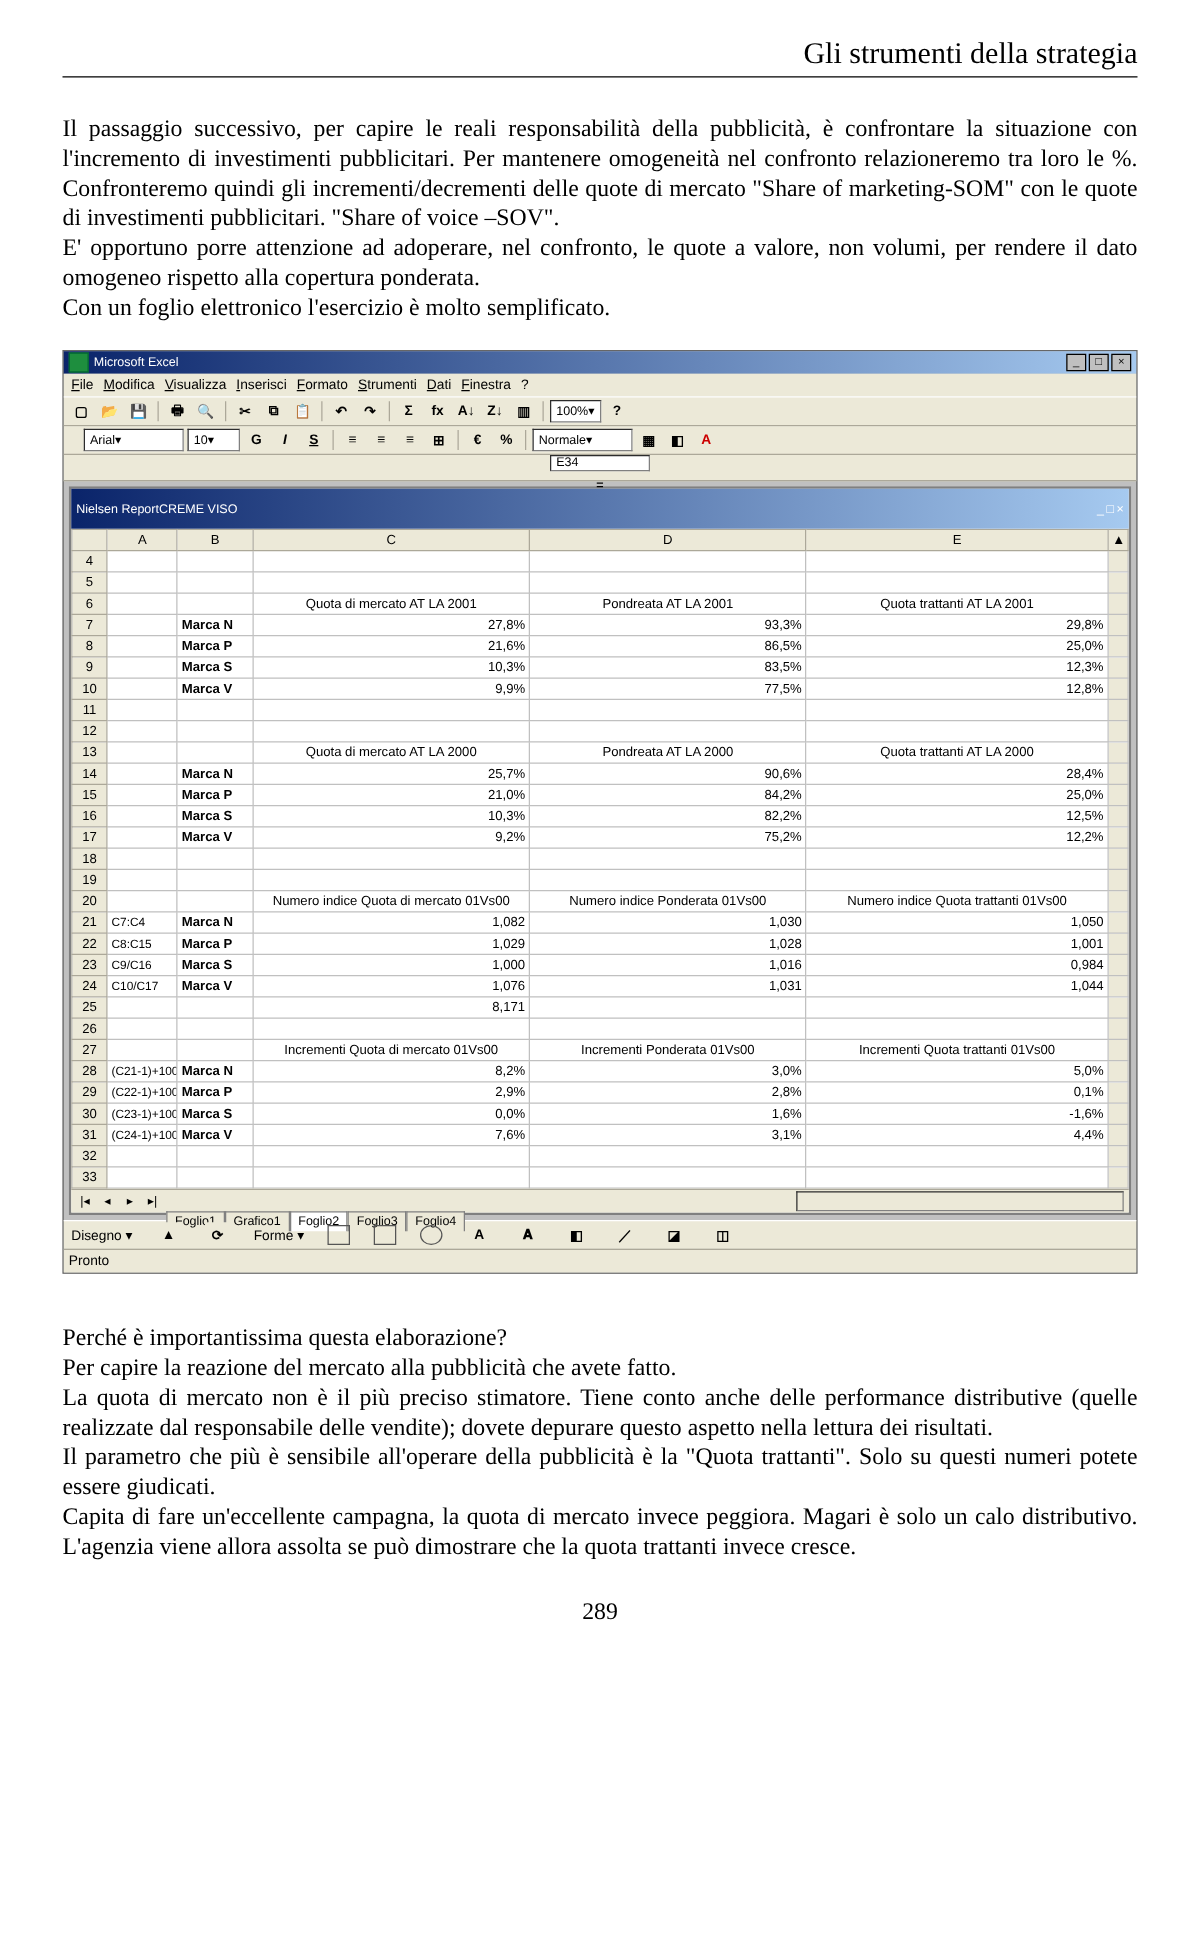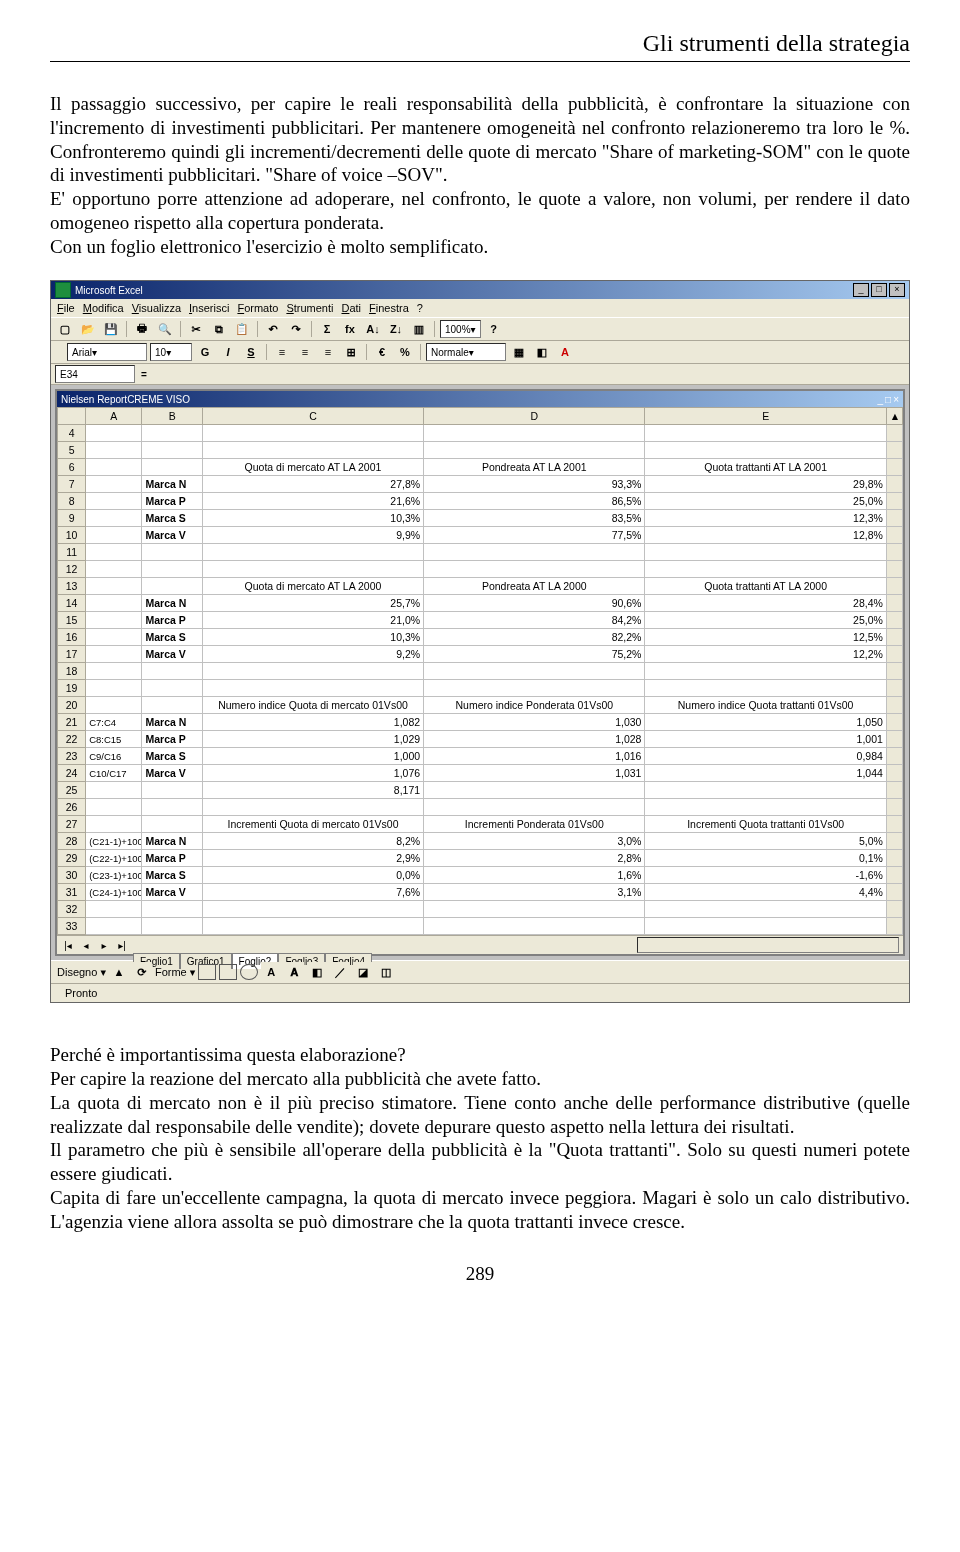--- a/index.html
+++ b/index.html
@@ -75,36 +75,36 @@
   .tb-field {
     background: #fff; border: 1px inset #808080; height: 16px; padding: 0 4px;
     display: inline-flex; align-items: center;
   }
   .xl-formatbar {
     background: #ece9d8; height: 22px; display: flex; align-items: center;
     gap: 3px; padding: 0 16px; border-bottom: 1px solid #aca899;
   }
   .xl-namebox-row {
     background: #ece9d8; height: 20px; display: flex; align-items: center;
-    padding: 0 4px; gap: 6px; border-bottom: 1px solid #aca899;
+    padding: 0 4px; gap: 6px; border-bottom: 1px solid #aca899; flex-direction: column;
   }
   .name-box {
     width: 70px; background: #fff; border: 1px inset #808080; height: 16px;
     padding: 0 4px; display: flex; align-items: center;
   }
   .fx-eq { font-weight: bold; }
   .formula-bar { flex: 1; }
 
   
   .book-window {
     margin: 4px; border: 2px solid #808080; background: #fff;
   }
   .book-title {
     background: linear-gradient(to right, #0a246a, #a6caf0);
-    color: #fff; height: 16px; display: flex; align-items: center;
+    color: #fff; height: 32px; display: flex; align-items: center;
     padding: 0 4px; gap: 4px; font-size: 10px;
   }
   .book-title .win-btns { margin-left: auto; display: flex; gap: 2px; }
 
   .grid-wrap { overflow: hidden; }
   table.grid {
     border-collapse: collapse; width: 100%; font-size: 10.5px;
     table-layout: fixed;
   }
   table.grid th, table.grid td {
@@ -138,28 +138,28 @@
     padding: 0 6px; height: 15px; display: inline-flex; align-items: center; margin-top: 32px;
   }
   .xl-tabs .tab.inactive { background: #ece9d8; }
   .xl-tabs .nav { width: 14px; text-align: center; }
   .xl-tabs .scrollbar {
     margin-left: auto; flex: 1; max-width: 260px; height: 14px;
     background: #ece9d8; border: 1px inset #808080; position: relative;
   }
   .xl-drawbar {
     background: #ece9d8; height: 22px; display: flex; align-items: center;
-    gap: 3px; padding: 0 6px; border-top: 1px solid #fff; font-size: 11px;
+    gap: 19px; padding: 0 6px; border-top: 1px solid #fff; font-size: 11px;
   }
   .draw-shape {
     width: 16px; height: 14px; border: 1px solid #555; display: inline-block;
   }
   .xl-status {
     background: #ece9d8; height: 18px; display: flex; align-items: center;
-    padding: 0 14px; font-size: 11px; border-top: 1px solid #aca899;
+    padding: 0 4px; font-size: 11px; border-top: 1px solid #aca899;
   }
   .vscroll {
     background: #ece9d8; border: 1px inset #808080;
   }
   .page-num { text-align: center; margin-top: 30px; }
 </style>
 </head>
 <body>
 
 <div class="header-title">Gli strumenti della strategia</div>

